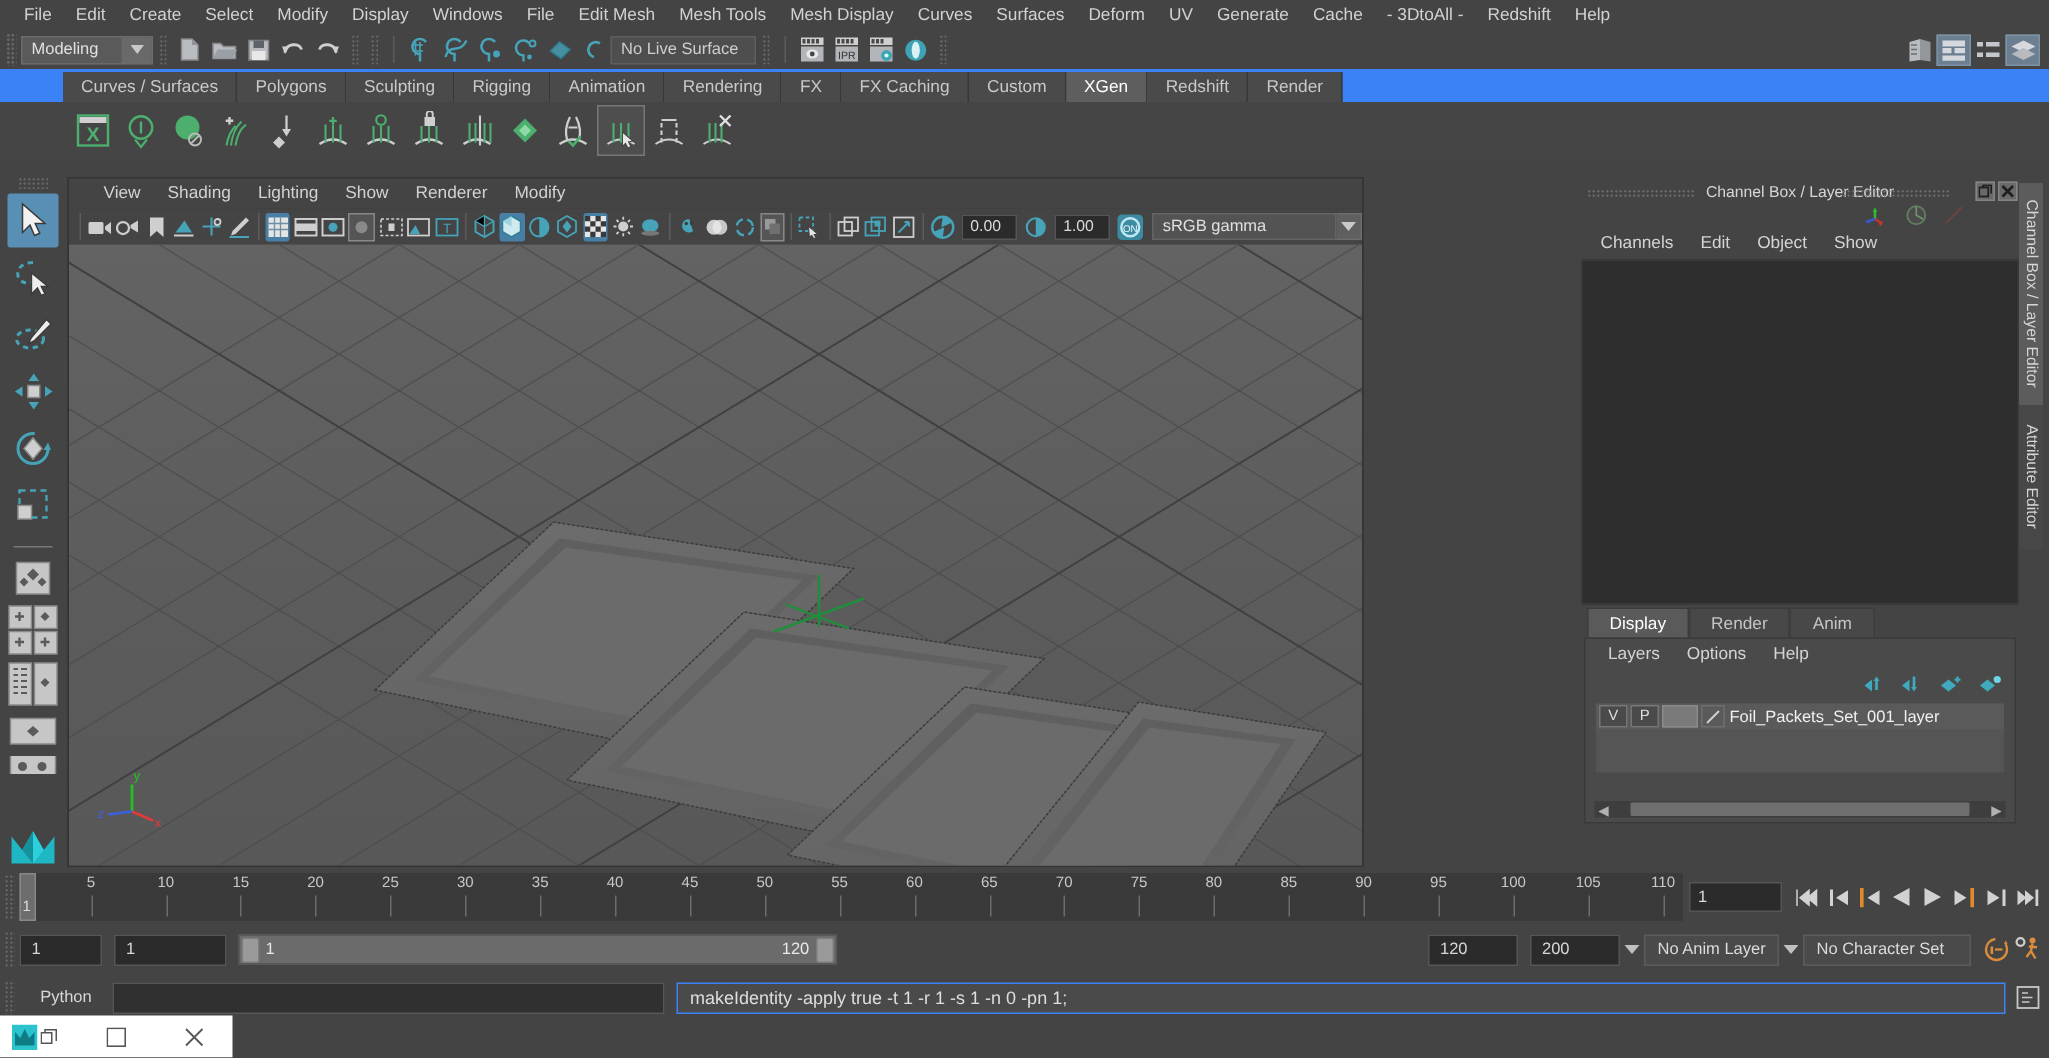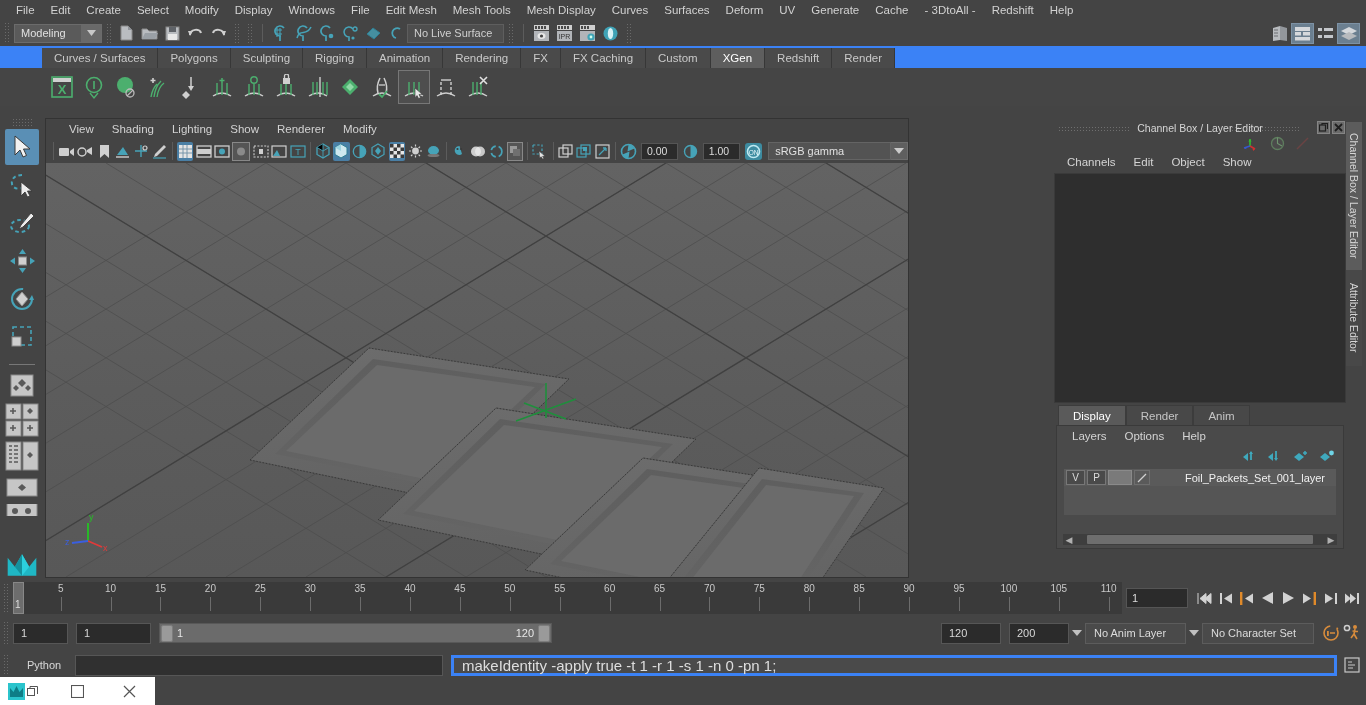--- a/index.html
+++ b/index.html
@@ -102,22 +102,22 @@
   .rlabel { font-size:11px; color:#e8e8e8; }
   .ddarrow { width:16px; height:20px; display:flex; align-items:center; justify-content:center;}
   .ctlfield { height:21px; background:#4a4a4a; border:1px solid #5c5c5c; color:#dcdcdc; font-size:11px;
      display:flex; align-items:center; padding-left:8px; }
 
   
   .cmdline { position:absolute; left:0; right:0; top:652px; height:26px; background:#444444;
      display:flex; align-items:center; }
   .cmdlabel { width:62px; text-align:center; font-size:11px; color:#d8d8d8; }
   .cmdinput { height:21px; background:#303030; border:1px solid #565656; }
-  .cmdresult { flex:1; height:21px; background:#4a4a4a; border:3px solid #3b82f6; color:#dedede;
-     font-size:15px; display:flex; align-items:center; padding-left:8px; margin-right:4px; }
+  .cmdresult { flex:1; height:21px; background:#4a4a4a; border:1px solid #3b82f6; color:#dedede;
+     font-size:12px; display:flex; align-items:center; padding-left:8px; margin-right:4px; }
 
   
   .rpanel { position:absolute; left:1052px; top:120px; width:296px; height:458px; background:#444444; }
   .rptitle { height:16px; display:flex; align-items:center; justify-content:center; position:relative; }
   .rpdots { position:absolute; top:6px; width:72px; height:6px;
      background-image:radial-gradient(circle,#6f6f6f 0.7px,transparent 0.8px); background-size:3px 3px; }
   .rptitle .t { font-size:10.5px; color:#d6d6d6; }
   .winbtn { width:13px; height:13px; background:#6a6a6a; border:1px solid #858585;
      display:flex; align-items:center; justify-content:center; }
   .cbmenu { height:22px; display:flex; align-items:center; padding-left:6px; }
@@ -131,21 +131,21 @@
   .lemenu { height:20px; display:flex; align-items:center; padding-left:6px; }
   .lemenu .mi { font-size:11.5px; color:#d4d4d4; padding:0 9px;text-align:center; }
   .lebtns { height:20px; display:flex; align-items:center; justify-content:flex-end; padding-right:8px; gap:10px;}
   .layerlist { background:#555555; margin:2px 6px; height:48px; border:1px solid #4a4a4a; }
   .layerrow { height:17px; display:flex; align-items:center; padding:1px 2px; background:#5a5a5a; }
   .lbtn { width:19px; height:15px; background:#4a4a4a; border:1px solid #777; color:#ddd; font-size:10px;
      display:flex; align-items:center; justify-content:center; margin-right:2px;}
   .lbtn.blank { width:24px; background:#7a7a7a; border:1px solid #8a8a8a; }
   .lcolor { width:16px; height:15px; background:#5a5a5a; border:1px solid #6e6e6e; margin-right:3px;
      display:flex; align-items:center; justify-content:center;}
-  .lname { font-size:11px; color:#f0f0f0;margin-left:32px; }
+  .lname { font-size:11px; color:#f0f0f0; }
   .hscroll { position:absolute; left:6px; right:6px; bottom:3px; height:11px; background:#3e3e3e;
      display:flex; align-items:center; }
   .hsbar { height:9px; background:#6e6e6e; margin:0 12px; flex:1; border-radius:1px;}
   .hsarr { width:12px; text-align:center; color:#b0b0b0; font-size:9px;}
 
   
   .vtabs { position:absolute; left:1346px; top:122px; width:20px; height:270px; }
   .vtab { writing-mode:vertical-rl; text-align:center; font-size:10.5px; color:#d6d6d6;
      padding:6px 2px; }
   .vtab.active { background:#5c5c5c; }
@@ -1134,21 +1134,21 @@
     </div>
     <div style="flex:1"></div>
     <div class="rfield" style="width:60px;">120</div>
     <div style="width:8px"></div>
     <div class="rfield" style="width:60px;">200</div>
     <div class="ddarrow">
       <svg width="10" height="6" viewBox="0 0 10 6">
           <path d="M0 0 L10 0 L5 6 Z" fill="#c0c0c0"></path>
         </svg>
     </div>
-    <div class="ctlfield" style="width:101px;">No Anim Layer</div>
+    <div class="ctlfield" style="width:90px;">No Anim Layer</div>
     <div class="ddarrow">
       <svg width="10" height="6" viewBox="0 0 10 6">
           <path d="M0 0 L10 0 L5 6 Z" fill="#c0c0c0"></path>
         </svg>
     </div>
     <div class="ctlfield" style="width:112px;">No Character Set</div>
     <div style="width:6px"></div>
     <div class="pbtn">
       <svg width="18" height="18" viewBox="0 0 18 18">
           <circle cx="9" cy="9" r="7" fill="none" stroke="#d88c3c" stroke-width="1.6" stroke-dasharray="32 8"></circle>

